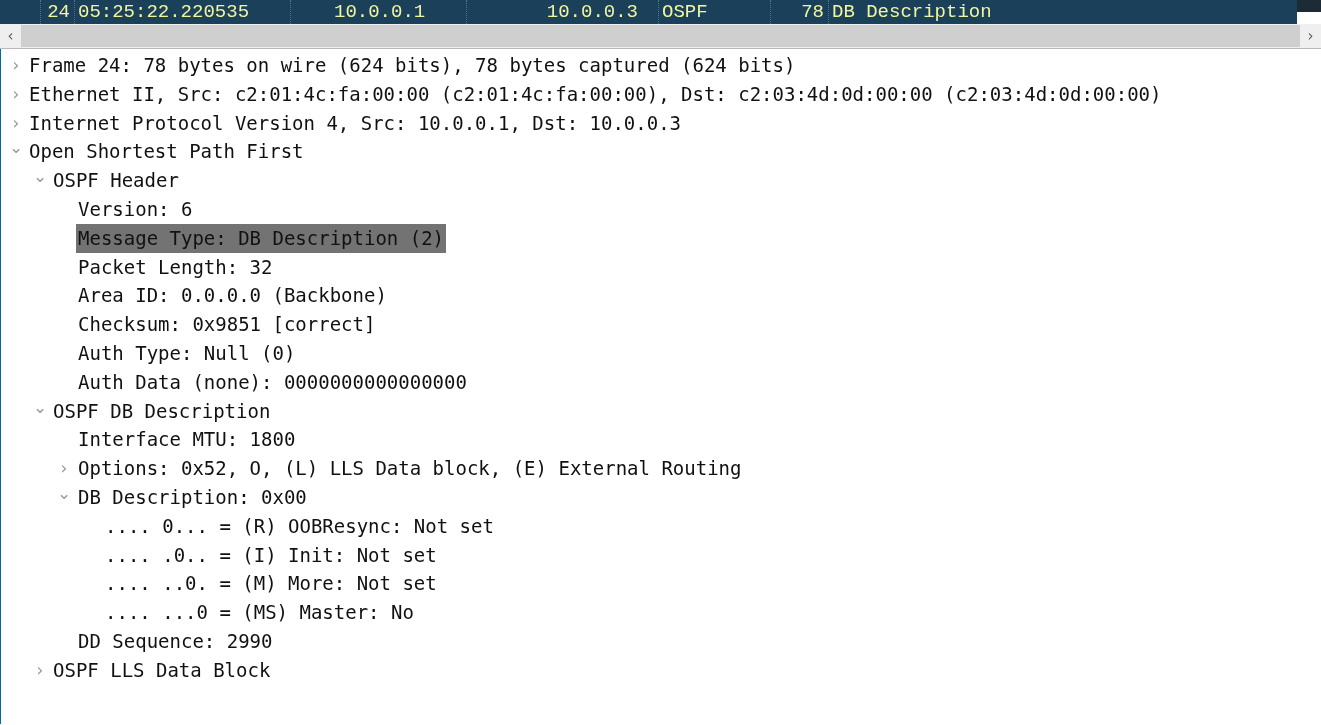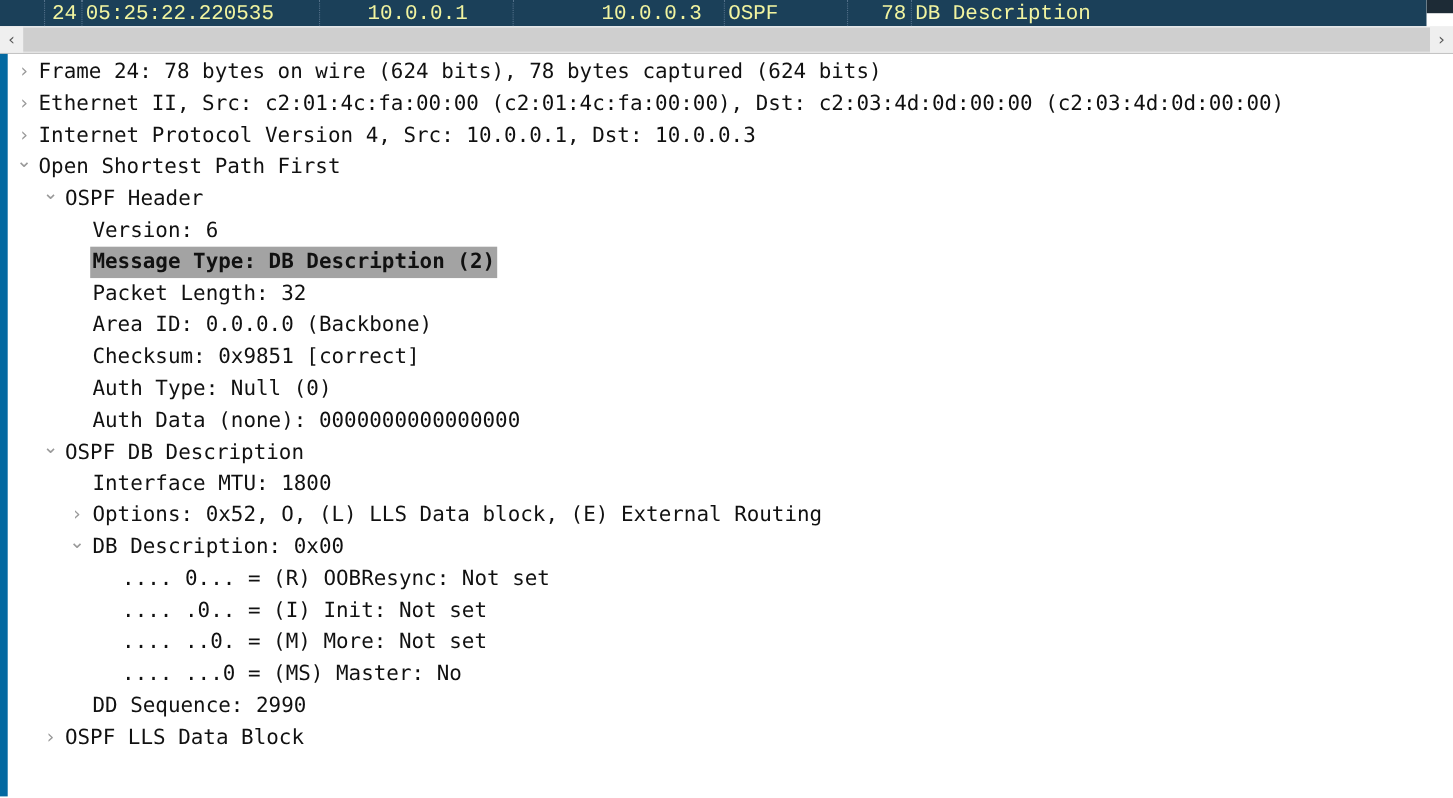--- a/index.html
+++ b/index.html
@@ -106,21 +106,21 @@
   }
   .hscroll .arrow-left  { left: 0; }
   .hscroll .arrow-right { right: 0; }
 
   
   .detail-pane {
     position: relative;
     width: 1321px;
     height: 675px;
     background: #ffffff;
-    border-left: 7px solid #0369a1;
+    border-left: 1px solid #0369a1;
     box-sizing: border-box;
     overflow: hidden;
   }
   .tree {
     position: relative;
     padding-top: 2px;
   }
   .tree-row {
     position: relative;
     height: 28.8px;
@@ -146,24 +146,23 @@
   .tree-row .twisty.open::before  { content: "\2304"; font-size: 17px; position: relative; top: -4px;}
   .tree-row .twisty.closed::before{ content: "\203A"; font-size: 17px; }
   .tree-row .label {
     position: absolute;
     top: 0;
     height: 28.8px;
     line-height: 28.8px;
     white-space: pre;
   }
   .tree-row .label.hl {
-    background: #a3a3a3;
+    background: #737373;
     padding: 0 2px;
     margin-left: -2px;
-    font-weight: bold;
   }
 
   
   .d0 .twisty { left: 6px; }
   .d0 .label  { left: 28px; }
   .d1 .twisty { left: 30px; }
   .d1 .label  { left: 52px; }
   .d2 .twisty { left: 54px; }
   .d2 .label  { left: 77px; }
   .d3 .label  { left: 104px; }

